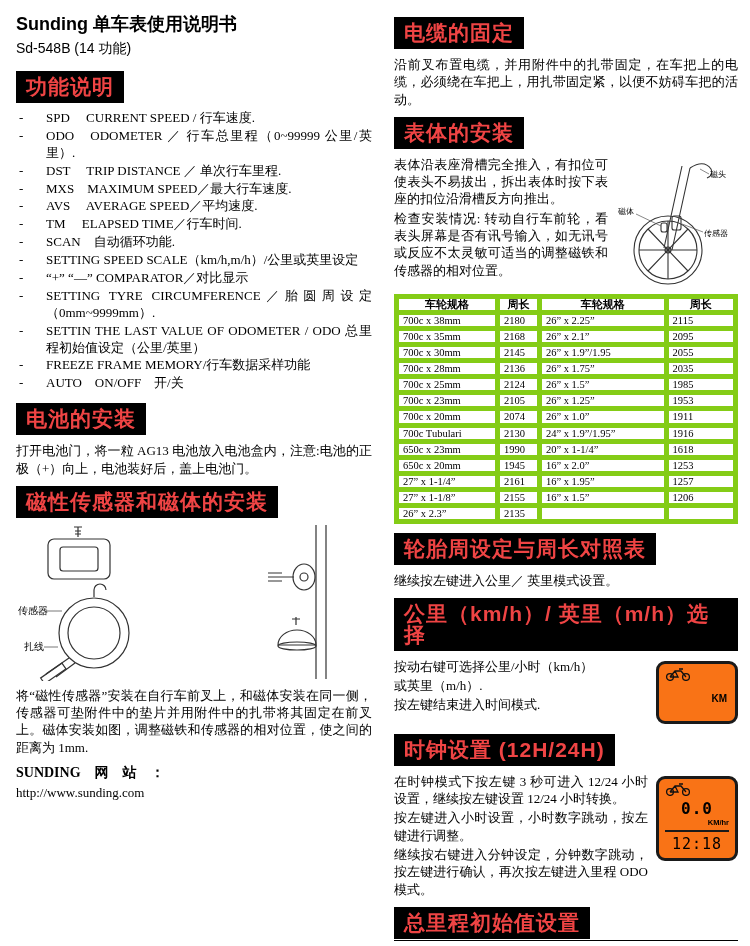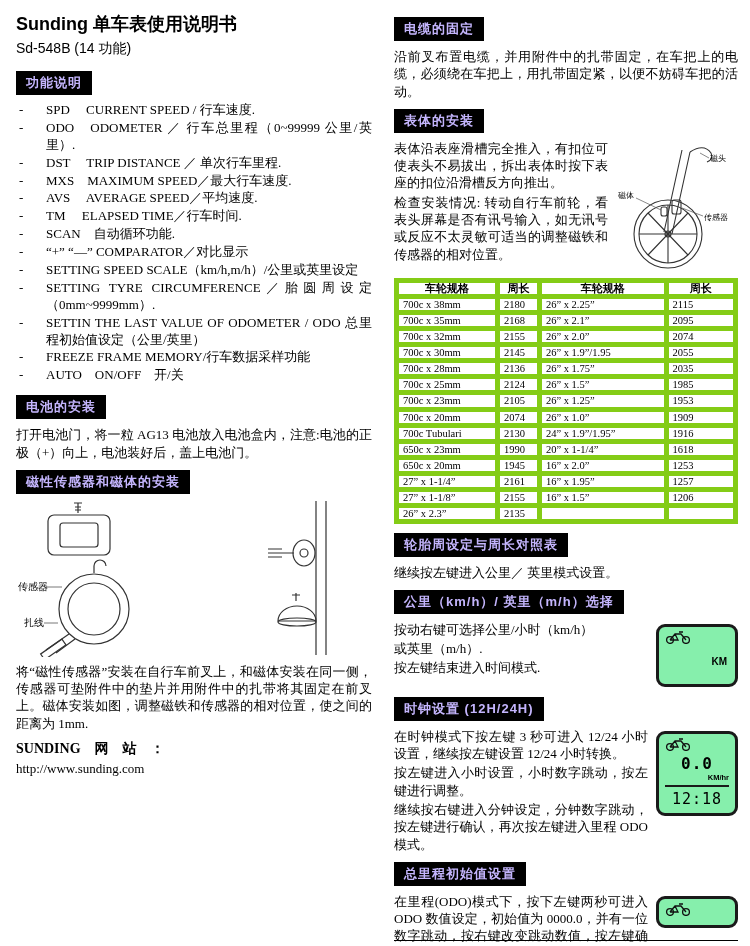--- a/index.html
+++ b/index.html
@@ -8,23 +8,23 @@
     width:750px; height:946px; overflow:hidden;
     background:#fff; color:#000;
     font-family:"Liberation Serif","DejaVu Serif",serif;
   }
   .page { position:relative; width:750px; height:834px; }
   .col { position:absolute; top:0; }
   .col-left  { left:16px;  width:356px; padding-top:12px; }
   .col-right { left:394px; width:344px; padding-top:10px; }
 
   .hdr {
-    display:inline-block; background:#000; color:#c4b5fd;
+    display:inline-block; background:#000; color:#ef4444;
     font-family:"Liberation Sans","DejaVu Sans",sans-serif;
-    font-weight:700; font-size:13px; line-height:1;
+    font-weight:700; font-size:21px; line-height:1;
     padding:5px 10px 6px; margin:7px 0 5px; letter-spacing:1px;
   }
   .title {
     font-family:"Liberation Sans","DejaVu Sans",sans-serif;
     font-weight:700; font-size:18px; margin:0 0 4px;
   }
   .subtitle {
     font-family:"Liberation Sans","DejaVu Sans",sans-serif;
     font-size:14px; margin:0 0 6px;
   }
@@ -38,21 +38,21 @@
     font-size:10.5px; }
   .wheel th,.wheel td { border:5px solid #84cc16; padding:0 4px; height:14.5px; line-height:1.05; }
   .wheel th { font-weight:700; text-align:center; font-size:11px; }
   .wheel td { text-align:left; }
 
   .sec::after { content:""; display:block; clear:both; }
   .fig-right { float:right; margin:0 0 2px 8px; }
 
   .lcd {
     float:right; width:82px; border:3px solid #1a1a1a; border-radius:9px;
-    padding:3px 6px 5px; margin:3px 0 3px 8px; background:#86efac;
+    padding:3px 6px 5px; margin:3px 0 3px 8px; background:#f97316;
   }
   .big  { font-family:"DejaVu Sans Mono",monospace; font-weight:700; font-size:16px;
           text-align:center; line-height:1.15; letter-spacing:1px; }
   .unit-sm { font-family:"Liberation Sans",sans-serif; font-weight:700; font-size:7.5px; text-align:right; }
   .km-text { font-family:"Liberation Sans",sans-serif; font-weight:700; font-size:10px;
              text-align:right; margin:8px 2px 12px 0; }
   .lcd-div { border-top:2px solid #1a1a1a; margin:3px 0; }
   .time { font-family:"DejaVu Sans Mono",monospace; font-weight:400; font-size:15px;
           text-align:center; letter-spacing:1px; }
 
@@ -74,22 +74,22 @@
 
     <div class="hdr">功能说明</div>
     <ul class="features">
         <li>SPD　 CURRENT SPEED / 行车速度.</li>
         <li>ODO　ODOMETER ／ 行车总里程（0~99999 公里/英里）.</li>
         <li>DST　 TRIP DISTANCE ／ 单次行车里程.</li>
         <li>MXS　MAXIMUM SPEED／最大行车速度.</li>
         <li>AVS　 AVERAGE SPEED／平均速度.</li>
         <li>TM　 ELAPSED TIME／行车时间.</li>
         <li>SCAN　自动循环功能.</li>
+        <li>SETTING SPEED SCALE（km/h,m/h）/公里或英里设定</li>
         <li>“+” “—” COMPARATOR／对比显示</li>
-        <li>SETTING SPEED SCALE（km/h,m/h）/公里或英里设定</li>
         <li>SETTING TYRE CIRCUMFERENCE／胎圆周设定（0mm~9999mm）.</li>
         <li>SETTIN THE LAST VALUE OF ODOMETER / ODO 总里程初始值设定（公里/英里）</li>
         <li>FREEZE FRAME MEMORY/行车数据采样功能</li>
         <li>AUTO　ON/OFF　开/关</li>
       </ul>
 
     <div class="hdr">电池的安装</div>
     <p class="t">打开电池门，将一粒 AG13 电池放入电池盒内，注意:电池的正极（+）向上，电池装好后，盖上电池门。</p>
 
     <div class="hdr">磁性传感器和磁体的安装</div>
@@ -179,26 +179,20 @@
           <td>26” x 2.25”</td>
           <td>2115</td>
         </tr>
           <tr>
           <td>700c x 35mm</td>
           <td>2168</td>
           <td>26” x 2.1”</td>
           <td>2095</td>
         </tr>
           <tr>
-          <td>700c x 32mm</td>
-          <td>2155</td>
-          <td>26” x 2.0”</td>
-          <td>2074</td>
-        </tr>
-          <tr>
           <td>700c x 30mm</td>
           <td>2145</td>
           <td>26” x 1.9”/1.95</td>
           <td>2055</td>
         </tr>
           <tr>
           <td>700c x 28mm</td>
           <td>2136</td>
           <td>26” x 1.75”</td>
           <td>2035</td>
@@ -212,21 +206,21 @@
           <tr>
           <td>700c x 23mm</td>
           <td>2105</td>
           <td>26” x 1.25”</td>
           <td>1953</td>
         </tr>
           <tr>
           <td>700c x 20mm</td>
           <td>2074</td>
           <td>26” x 1.0”</td>
-          <td>1909</td>
+          <td>1911</td>
         </tr>
           <tr>
           <td>700c Tubulari</td>
           <td>2130</td>
           <td>24” x 1.9”/1.95”</td>
           <td>1916</td>
         </tr>
           <tr>
           <td>650c x 23mm</td>
           <td>1990</td>

